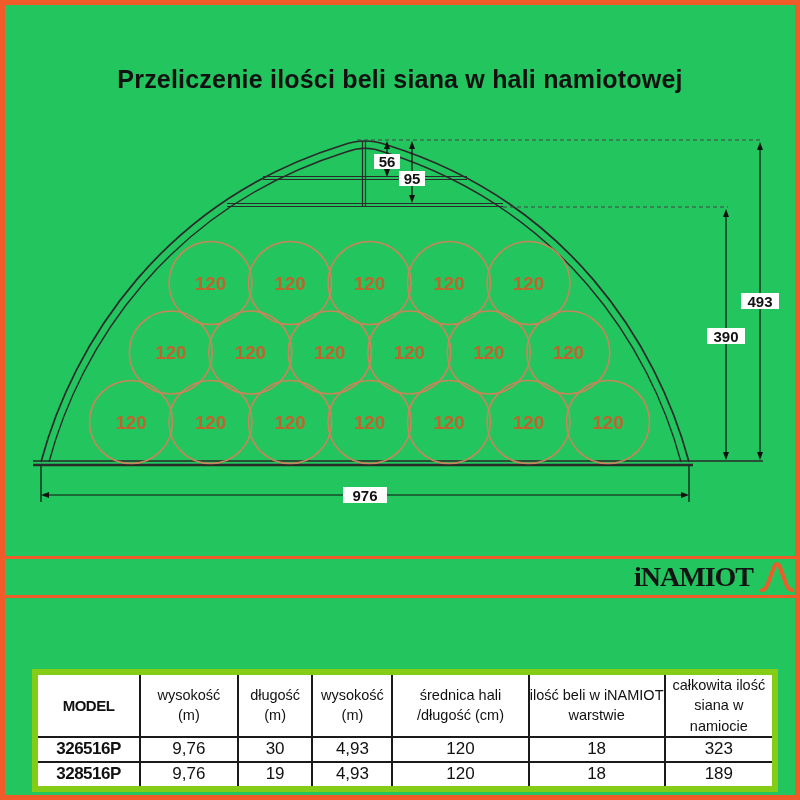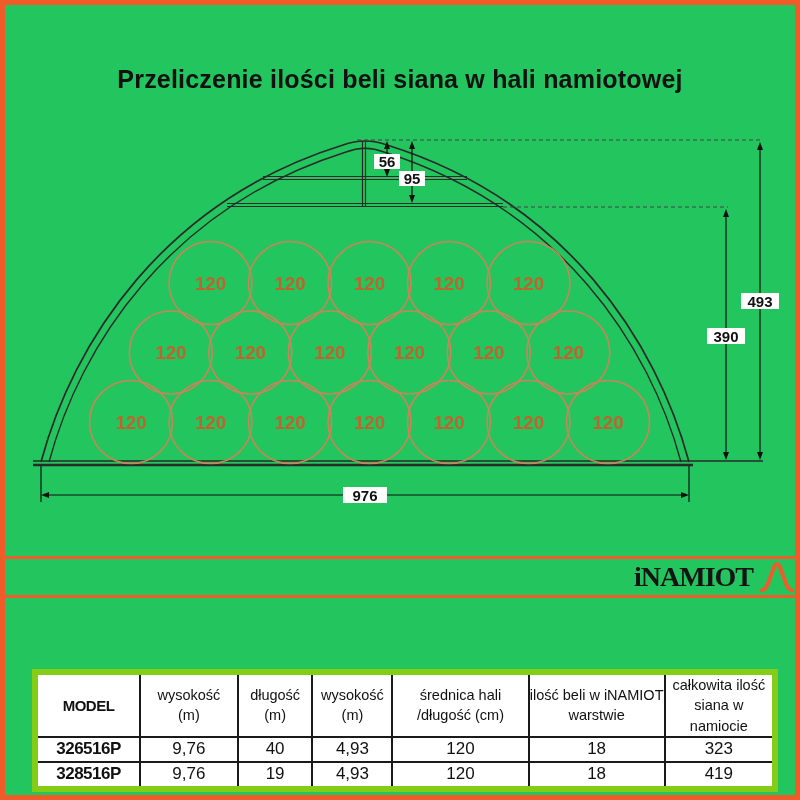--- a/index.html
+++ b/index.html
@@ -184,31 +184,31 @@
         <th><span>wysokość</span><br><span>(m)</span></th>
         <th><span>średnica hali</span><br><span>/długość (cm)</span></th>
         <th><span>ilość beli w iNAMIOT</span><br><span>warstwie</span></th>
         <th><span>całkowita ilość</span><br><span>siana w namiocie</span></th>
       </tr>
     </thead>
     <tbody>
       <tr>
         <td class="model-cell">326516P</td>
         <td>9,76</td>
-        <td>40</td>
+        <td>30</td>
         <td>4,93</td>
         <td>120</td>
         <td>18</td>
         <td>323</td>
       </tr>
       <tr>
         <td class="model-cell">328516P</td>
         <td>9,76</td>
         <td>19</td>
         <td>4,93</td>
         <td>120</td>
         <td>18</td>
-        <td>419</td>
+        <td>189</td>
       </tr>
     </tbody>
   </table>
 
 </div>
 
 </body></html>

